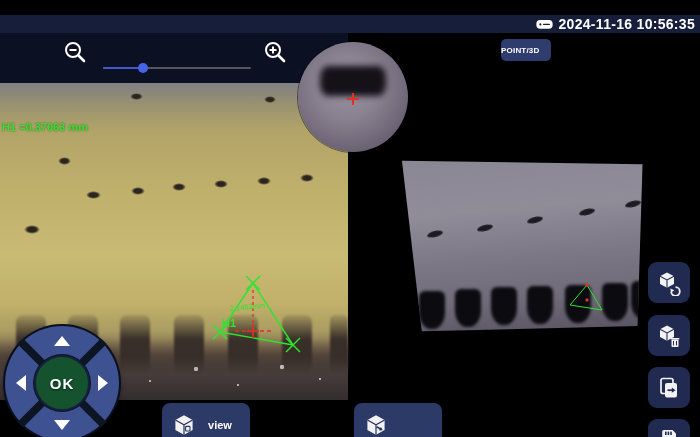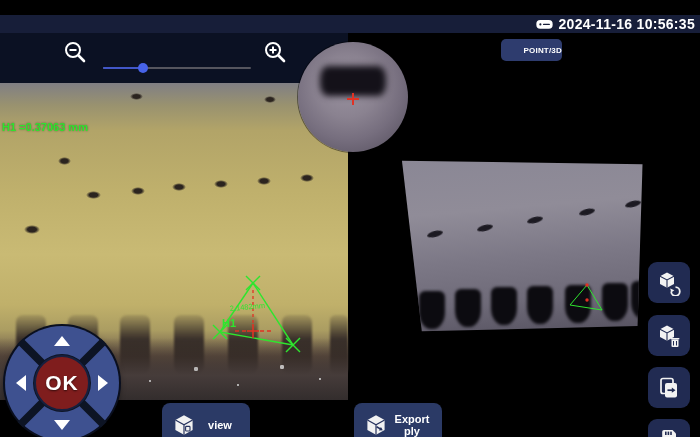--- a/index.html
+++ b/index.html
@@ -40,38 +40,38 @@
   
   .loupe{position:absolute;left:298px;top:27px;width:110px;height:110px;border-radius:50%;z-index:8;
     box-shadow:0 0 0 1px rgba(0,0,0,.45);
     background:radial-gradient(circle at 45% 40%,#9a93a0 0%,#8a8290 35%,#766e7e 60%,#5e5766 85%,#4a4452 100%);}
   .loupe-notch{position:absolute;left:22px;top:24px;width:66px;height:30px;background:#141119;border-radius:8px/12px;filter:blur(3px);}
   .loupe-cross{position:absolute;left:49px;top:51px;width:12px;height:12px;}
   .loupe-cross:before,.loupe-cross:after{content:"";position:absolute;background:#e03224;}
   .loupe-cross:before{left:5px;top:0;width:2px;height:12px;}
   .loupe-cross:after{left:0;top:5px;width:12px;height:2px;}
   
-  .modebtn{position:absolute;left:501px;top:24px;width:61px;height:22px;background:#2e3c6e;border-radius:5px;z-index:9;
-    display:flex;align-items:center;justify-content:flex-end;font-size:8px;font-weight:700;letter-spacing:.2px;cursor:pointer;}
+  .modebtn{position:absolute;left:501px;top:24px;width:50px;height:22px;background:#2e3c6e;border-radius:5px;z-index:9;
+    display:flex;align-items:center;justify-content:flex-start;font-size:8px;font-weight:700;letter-spacing:.2px;cursor:pointer;}
   
   .cloud{position:absolute;left:397px;top:144px;width:248px;height:174px;z-index:1;
     clip-path:polygon(2% 1%,99% 3%,97% 96%,10% 99%);
     background:linear-gradient(175deg,#8a8795 0%,#908c98 30%,#7c7886 55%,#6e6a78 78%,#5a5664 95%);}
   .cdash{position:absolute;width:16px;height:6px;border-radius:50%;background:#1c1a22;transform:rotate(-14deg);filter:blur(.5px);}
   .ctooth{position:absolute;width:26px;height:38px;background:#0c0b10;border-radius:6px 6px 45% 45%;filter:blur(1.5px);}
   
   .anno-left{position:absolute;left:188px;top:248px;z-index:4;}
   .anno-right{position:absolute;left:556px;top:256px;z-index:4;}
   
   .dpad{position:absolute;left:5px;top:311px;width:114px;height:114px;z-index:10;}
   .dpad .ring{position:absolute;left:0;top:0;width:114px;height:114px;border-radius:50%;background:#3e5190;box-shadow:0 0 0 2px #0a0f1e,0 2px 6px rgba(0,0,0,.6);}
   .dpad .gap{position:absolute;left:-2px;top:53px;width:118px;height:8px;background:#0d1424;}
   .dpad .hole{position:absolute;left:28px;top:28px;width:58px;height:58px;border-radius:50%;background:#0d1424;}
-  .okbtn{position:absolute;left:29px;top:29px;width:56px;height:56px;border-radius:50%;background:#7f1d1d;border:2px solid #16203f;
-    display:flex;align-items:center;justify-content:center;font-size:21px;font-weight:700;letter-spacing:1px;cursor:pointer;
+  .okbtn{position:absolute;left:29px;top:29px;width:56px;height:56px;border-radius:50%;background:#14532d;border:2px solid #16203f;
+    display:flex;align-items:center;justify-content:center;font-size:15px;font-weight:700;letter-spacing:1px;cursor:pointer;
     text-shadow:0 1px 2px rgba(0,0,0,.6);}
   .arr{position:absolute;width:0;height:0;cursor:pointer;}
   .arr-up{left:49px;top:10px;border-left:8px solid transparent;border-right:8px solid transparent;border-bottom:10px solid #fff;}
   .arr-down{left:49px;bottom:10px;border-left:8px solid transparent;border-right:8px solid transparent;border-top:10px solid #fff;}
   .arr-left{left:11px;top:49px;border-top:8px solid transparent;border-bottom:8px solid transparent;border-right:10px solid #fff;}
   .arr-right{right:11px;top:49px;border-top:8px solid transparent;border-bottom:8px solid transparent;border-left:10px solid #fff;}
   
   .bbtn{position:absolute;top:388px;width:88px;height:44px;background:#2b3a66;border-radius:8px;z-index:10;
     display:flex;align-items:center;cursor:pointer;box-shadow:0 1px 3px rgba(0,0,0,.5);}
   .bbtn .ic{margin-left:10px;display:flex;}
@@ -228,21 +228,20 @@
 
   <div class="bbtn" style="left:354px;">
     <span class="ic">
       <svg width="24" height="24" viewBox="0 0 24 24">
         <path d="M12 2.2 L20.6 7 V17 L12 21.8 L3.4 17 V7 Z" fill="#f2f2f2"></path>
         <path d="M3.4 7 L12 11.8 L20.6 7 M12 11.8 V21.8" stroke="#27335e" stroke-width="1.2" fill="none"></path>
         <path d="M12.6 13.8 L17.6 16.6" stroke="#27335e" stroke-width="1.6"></path>
         <path d="M18.8 17.3 L14.9 17.4 L16.9 14.1 Z" fill="#27335e"></path>
       </svg>
     </span>
-    <span class="lbl">Export ply</span>
   </div>
 
   <div class="sbtn" style="top:247px;">
     <svg width="26" height="26" viewBox="0 0 26 26">
       <path d="M11 2.5 L18 6.3 V14 L11 17.8 L4 14 V6.3 Z" fill="#f2f2f2"></path>
       <path d="M4 6.3 L11 10 L18 6.3 M11 10 V17.8" stroke="#212b52" stroke-width="1.1" fill="none"></path>
       <path d="M15.2 21.5 a4.3 4.3 0 1 0 4.3 -4.3" fill="none" stroke="#f2f2f2" stroke-width="1.8"></path>
       <path d="M14.2 18.6 L15.3 22.4 L18.3 20.2 Z" fill="#f2f2f2"></path>
     </svg>
   </div>

